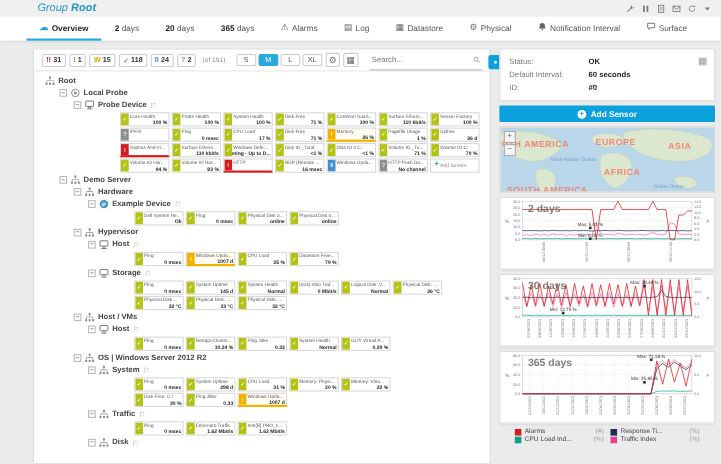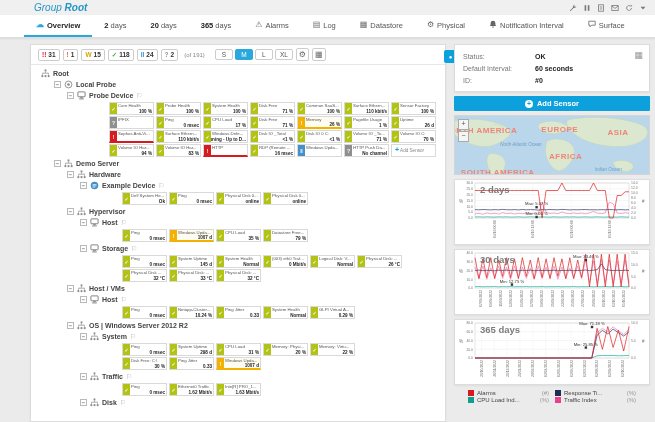--- a/index.html
+++ b/index.html
@@ -213,20 +213,27 @@
         </span>
       <span class="oflabel">(of 191)</span>
       <span id="sizebtns" style="display:flex;gap:2px;margin-left:4px;">
           <span class="szbtn">S</span>
           <span class="szbtn active">M</span>
           <span class="szbtn">L</span>
           <span class="szbtn">XL</span>
         </span>
       <span class="icobtn">⚙</span>
       <span class="icobtn">▦</span>
+      <span class="search">
+        <input placeholder="Search..." style="">
+        <span><svg viewBox="0 0 10 10">
+              <circle cx="4" cy="4" r="2.6" fill="none" stroke="#888" stroke-width="1"></circle>
+              <path d="M6 6l2.6 2.6" stroke="#888" stroke-width="1"></path>
+            </svg></span>
+      </span>
     </div>
     <div class="tree" id="tree">
         <div class="tree-row" style="padding-left: 4px;">
           <span class="nico">
             <svg viewBox="0 0 10 10">
               <g fill="#8a8a8a">
                 <rect x="4" y="0.5" width="2" height="2.2"></rect>
                 <rect x="0.5" y="6.8" width="2" height="2.2"></rect>
                 <rect x="4" y="6.8" width="2" height="2.2"></rect>
                 <rect x="7.5" y="6.8" width="2" height="2.2"></rect>

